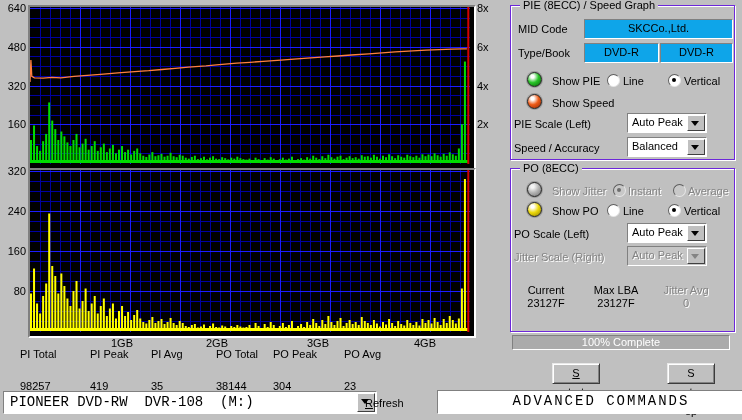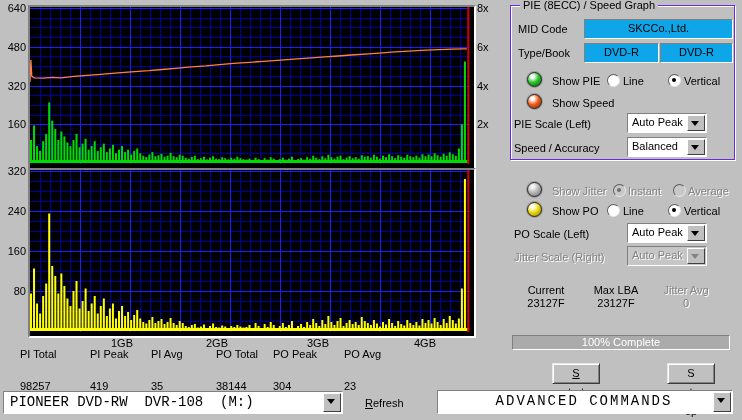--- a/index.html
+++ b/index.html
@@ -42,21 +42,21 @@
   .radio.checked::after{content:"";position:absolute;left:3px;top:3px;width:4px;height:4px;border-radius:50%;background:#000;}
   .radio.rdis{background:#c8c8c8;}
   .radio.rdis.checked::after{background:#6e6e6e;}
   .progress{position:absolute;border:1px solid;border-color:#808080 #ffffff #ffffff #808080;background:#ababab;}
   .progress span{display:block;text-align:center;color:#ffffff;font-size:11px;line-height:13px;}
   .btn{position:absolute;background:#c0c0c0;text-align:center;font-size:11px;cursor:default;
        border:1px solid;border-color:#e9e9e9 #3c3c3c #3c3c3c #e9e9e9;
        box-shadow:inset 1px 1px 0 #ffffff,inset -1px -1px 0 #828282;}
   .btn span{display:block;line-height:19px;}
   .u{text-decoration:underline;}
-  .mono{font-family:"Liberation Mono",monospace;}
+  .mono{font-family:"Liberation Mono",monospace;padding-left:34px;}
   .dcombo{position:absolute;background:#ffffff;border:1px solid;border-color:#808080 #ffffff #ffffff #808080;}
   .dcombo .ctext{position:absolute;left:6px;top:2px;right:20px;font-size:14px;line-height:17px;white-space:pre;}
   .acombo .ctext{left:20px;right:22px;text-align:center;letter-spacing:2px;}
 </style>
 </head>
 <body>
 
 <div class="app">
 
   <div class="plotbox" id="plot-top" style="left:28px;top:5px;width:444px;height:161px;">
@@ -556,20 +556,23 @@
       </span>
   </div>
   <span class="lbl" style="left:514px;top:142px;">Speed / Accuracy</span>
   <div class="combo" style="left:627px;top:137px;width:78px;height:18px;">
     <span class="ctext">Balanced</span>
     <span class="cbtn">
         <span class="arr"></span>
       </span>
   </div>
 
+  <div class="group" style="left:510px;top:168px;width:223px;height:162px;">
+    <span class="gtitle" style="left:9px;">PO (8ECC)</span>
+  </div>
   <div class="led off" style="left:527px;top:182px;"></div>
   <span class="lbl dis" style="left:552px;top:185px;">Show Jitter</span>
   <div class="radio rdis checked" style="left:613px;top:184px;"></div>
   <span class="lbl dis" style="left:628px;top:185px;">Instant</span>
   <div class="radio rdis" style="left:673px;top:184px;"></div>
   <span class="lbl dis" style="left:688px;top:185px;">Average</span>
 
   <div class="led yellow" style="left:527px;top:202px;"></div>
   <span class="lbl" style="left:552px;top:205px;">Show PO</span>
   <div class="radio" style="left:607px;top:204px;"></div>

